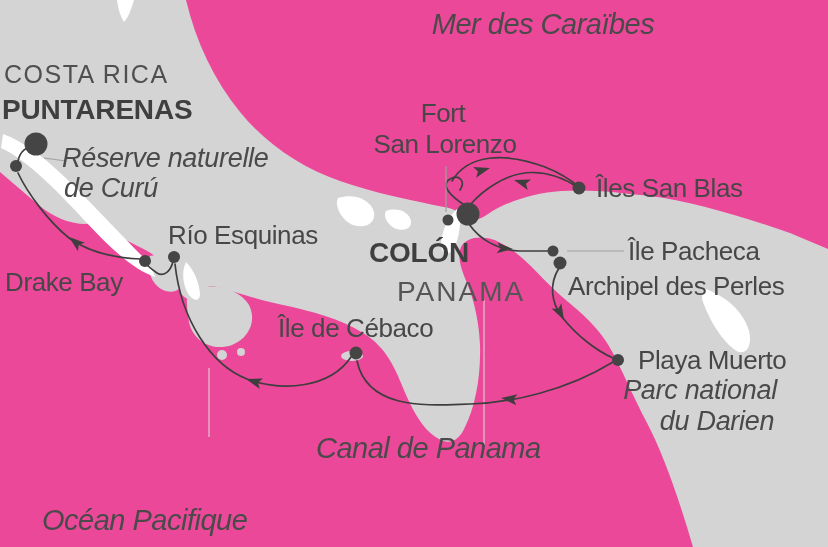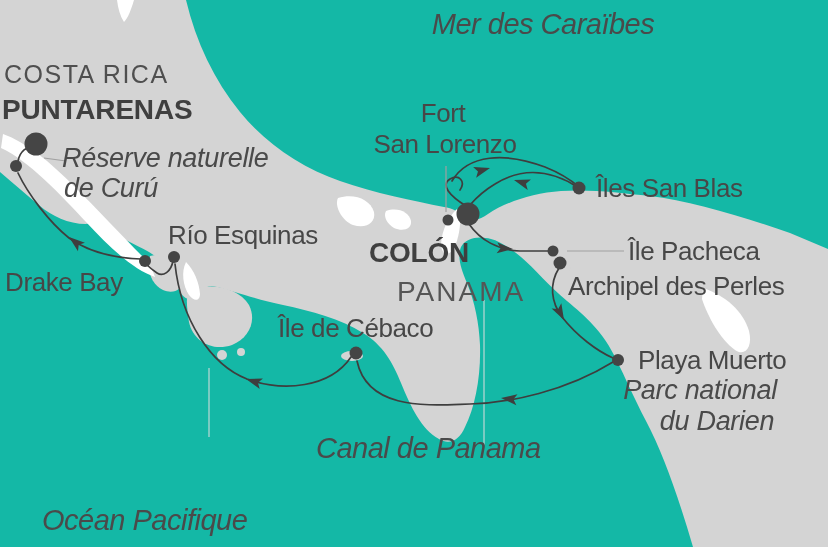--- a/index.html
+++ b/index.html
@@ -1,16 +1,16 @@
 <!DOCTYPE html>
 <html><head>
 <meta charset="utf-8">
 <style>
   html,body{margin:0;padding:0;background:#ffffff;}
-  .stage{position:relative;width:828px;height:547px;background:#14b8a6;overflow:hidden;}
+  .stage{position:relative;width:828px;height:547px;background:#ec4899;overflow:hidden;}
   svg{display:block;}
   text{font-family:"Liberation Sans","DejaVu Sans",sans-serif;}
   .sea-label{font-style:italic;font-size:29px;fill:#4a4a4a;letter-spacing:-0.5px;}
   .country-label{font-size:25px;fill:#4f4f4f;letter-spacing:1.5px;}
   .country-label.big{font-size:28px;fill:#555555;letter-spacing:2px;}
   .port-label{font-size:28px;font-weight:bold;fill:#3f3f3f;letter-spacing:-0.2px;}
   .stop-label{font-size:26px;fill:#474747;letter-spacing:-0.4px;}
   .nature-label{font-style:italic;font-size:27px;fill:#4a4a4a;letter-spacing:-0.3px;}
   .land{fill:#d4d4d4;stroke:none;}
   .water{fill:#ffffff;stroke:none;}

